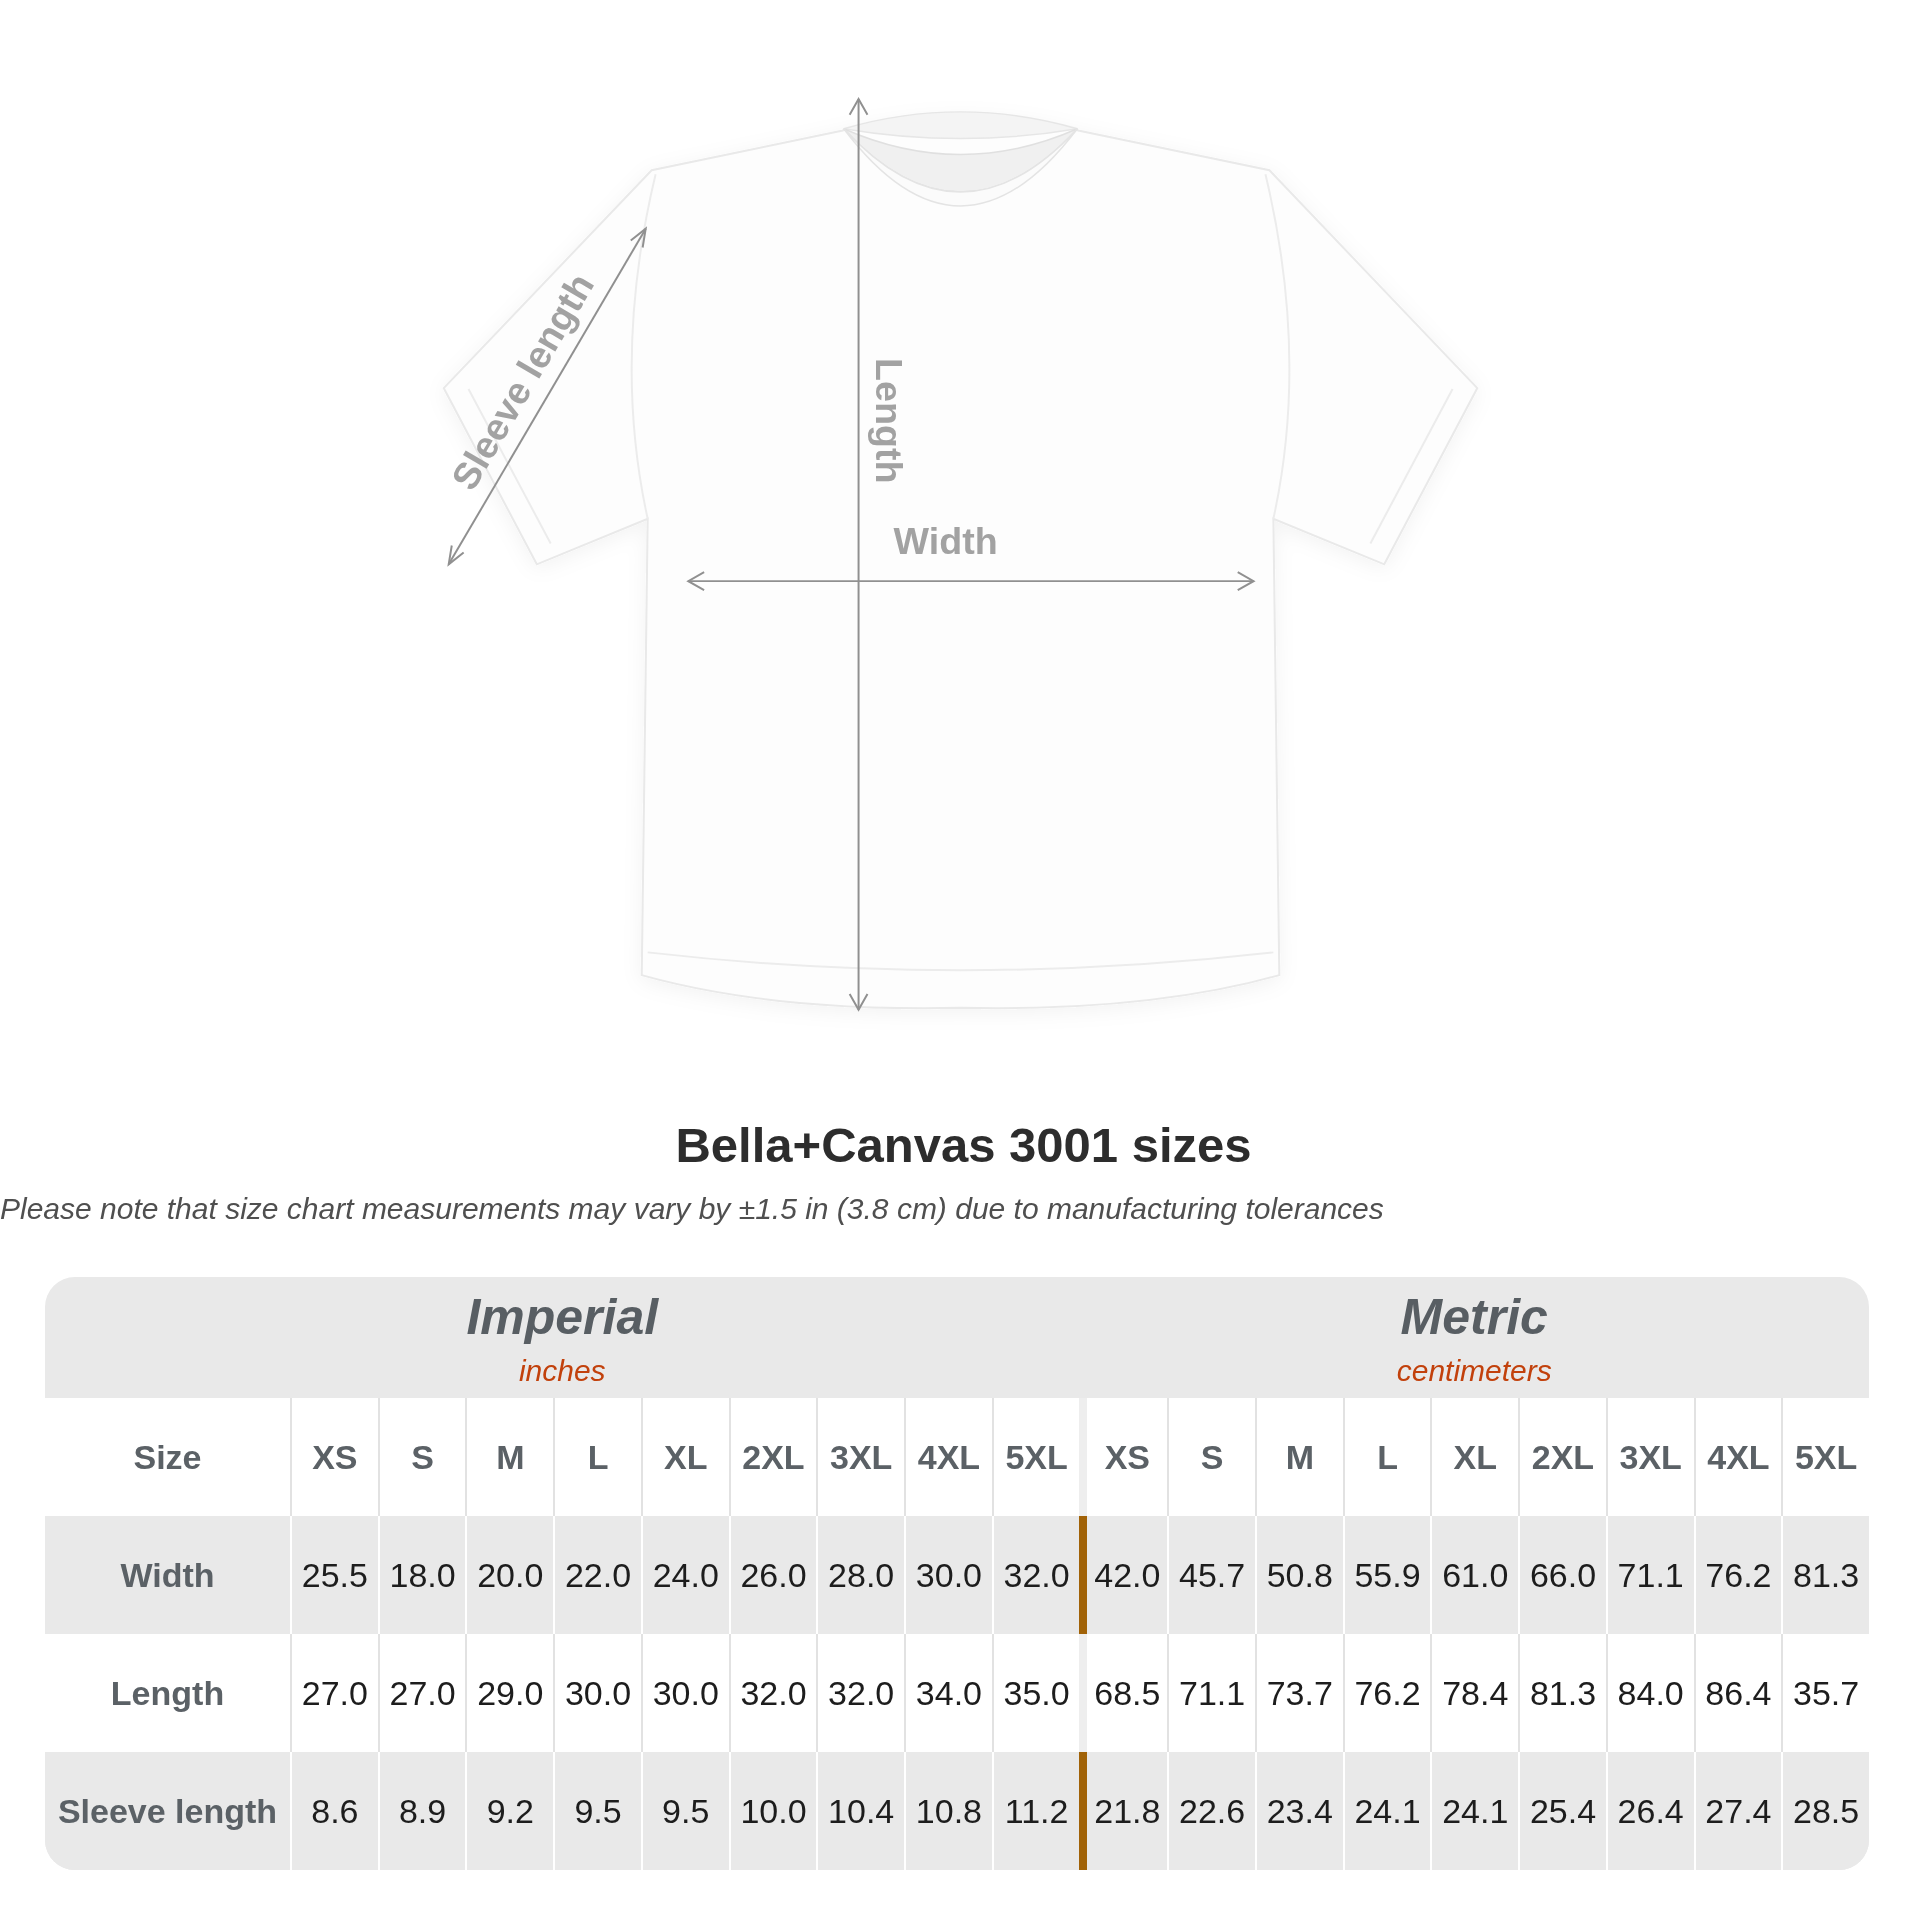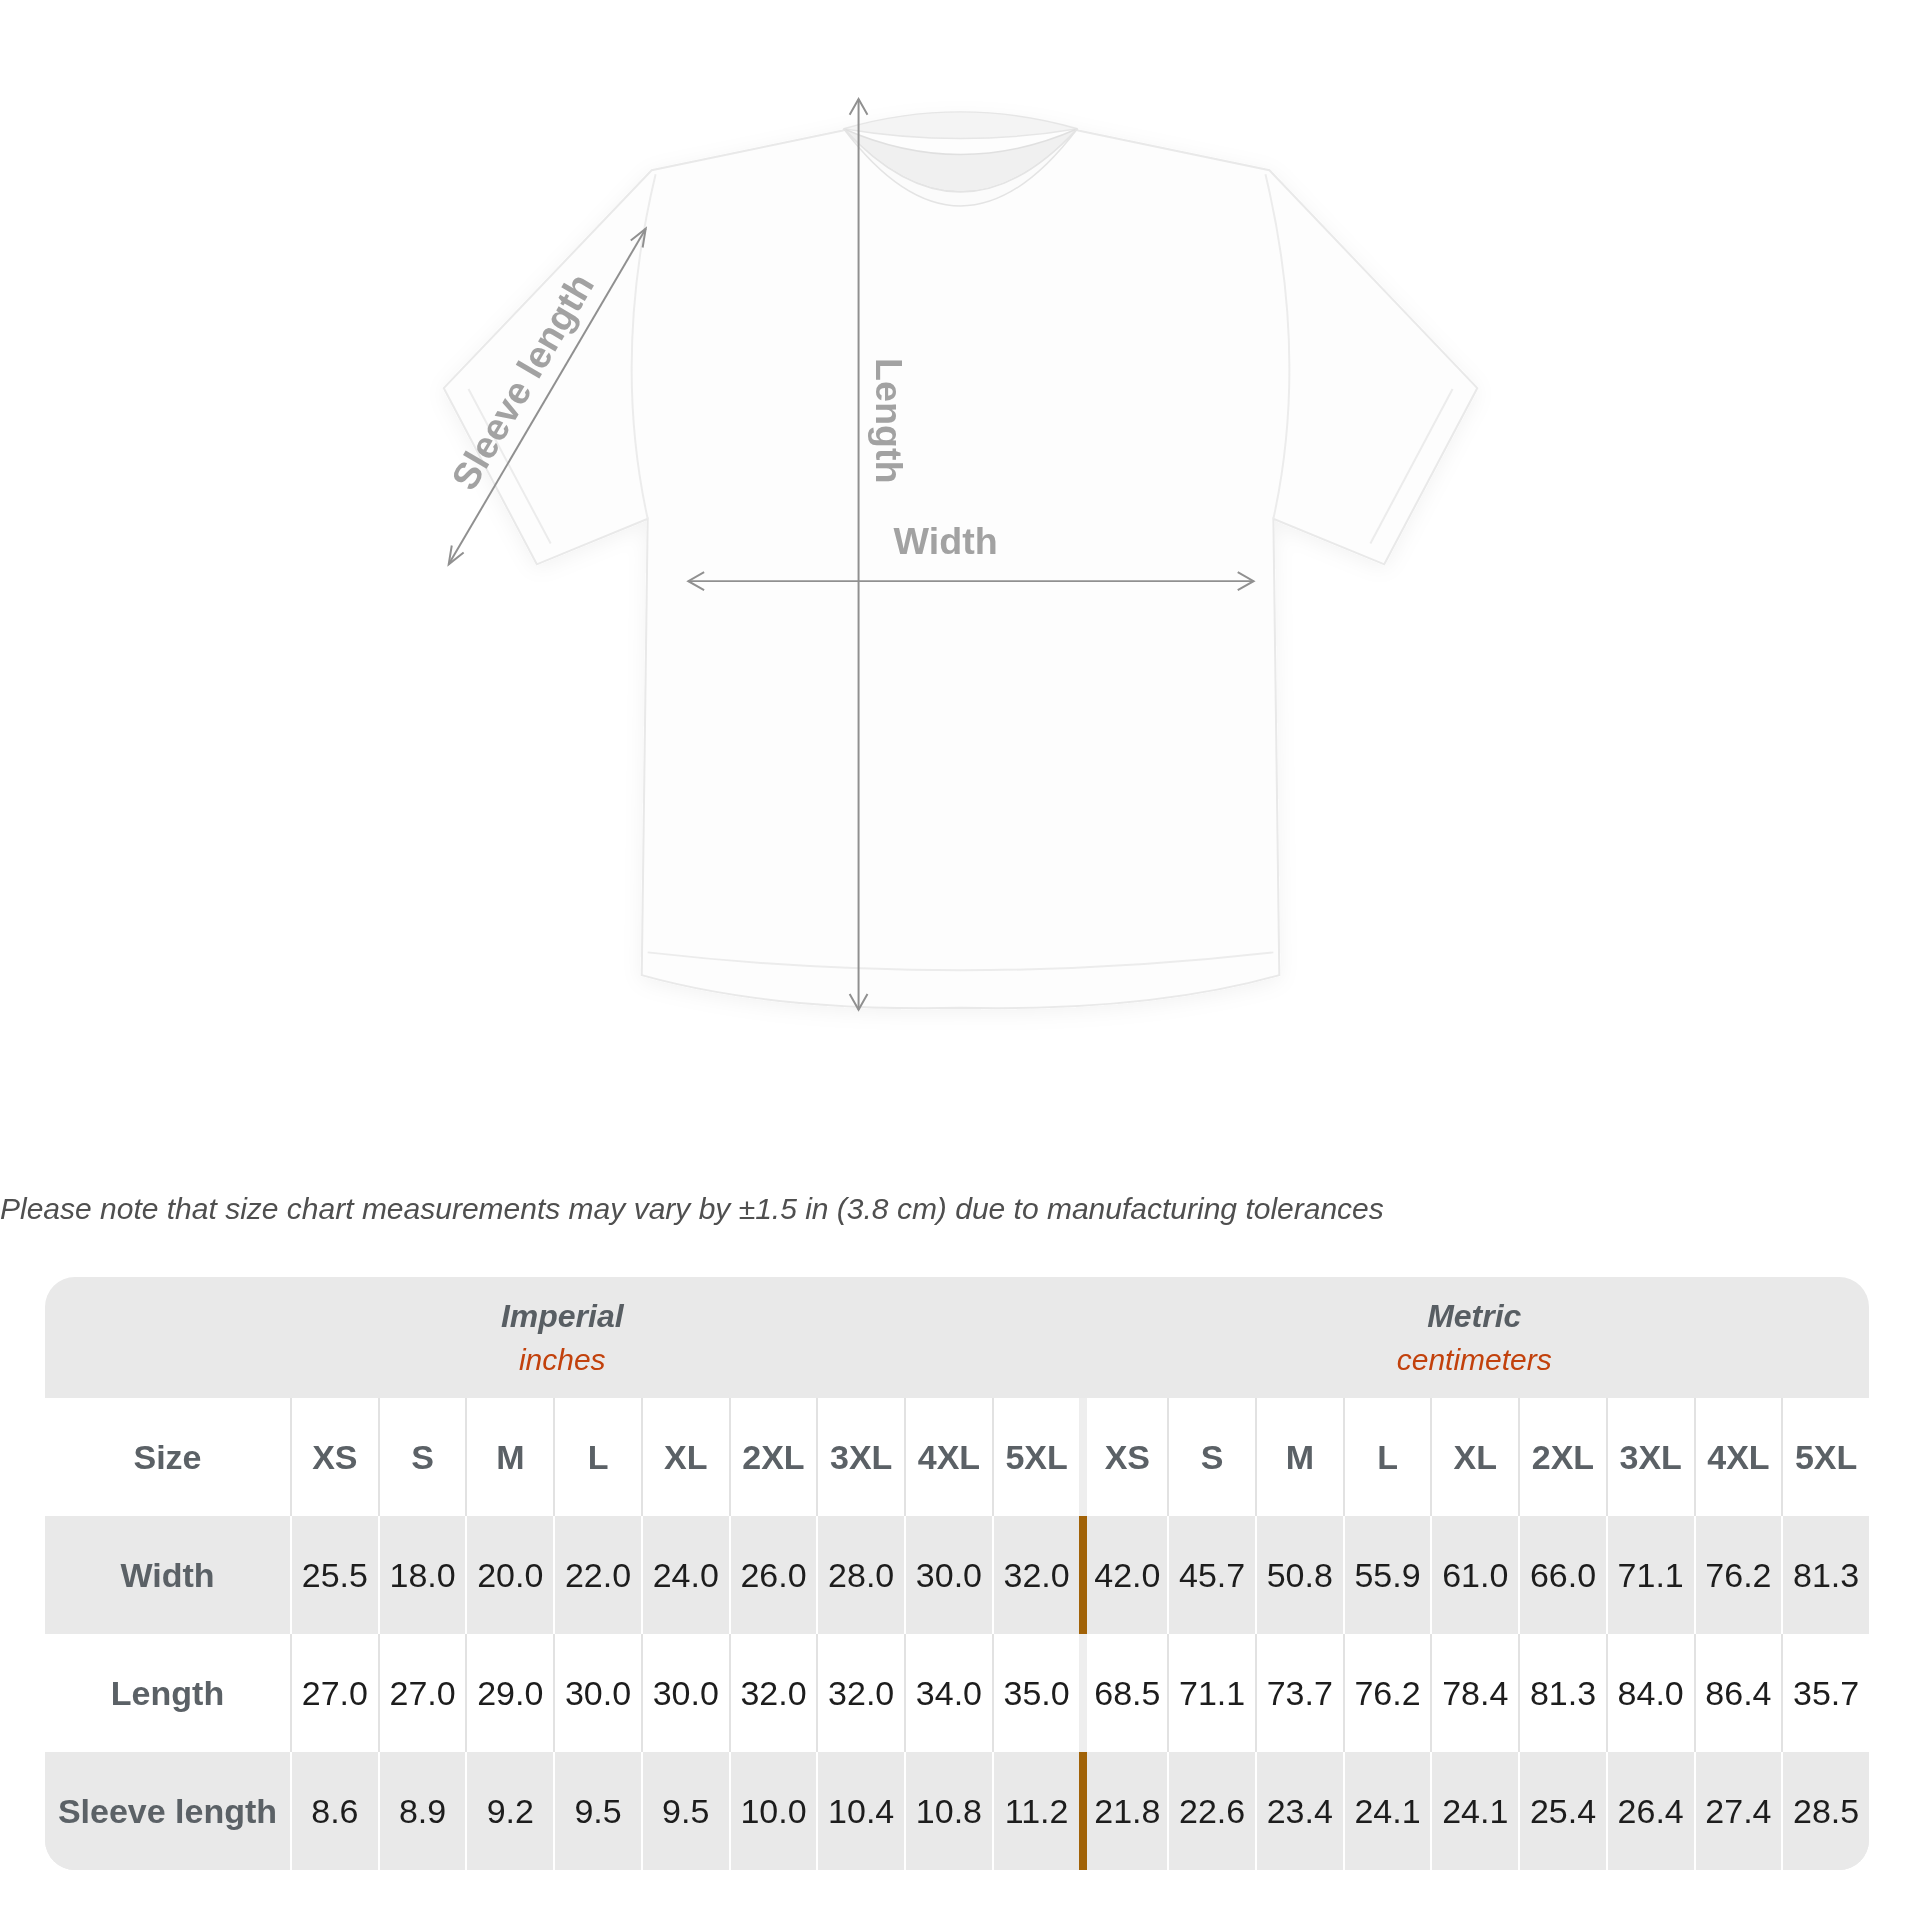--- a/index.html
+++ b/index.html
@@ -12,21 +12,21 @@
   .chart-title{position:absolute;top:1117px;left:0;width:100%;text-align:center;
                font-size:49px;font-weight:bold;color:#2d2d2d;}
   .chart-subtitle{position:absolute;top:1192px;left:0;width:100%;
                   font-size:30px;font-style:italic;color:#4f4f4f;}
   .size-table{position:absolute;left:45px;top:1277px;width:1824px;background:#e9e9e9;
               border-radius:30px;overflow:hidden;}
   .band{display:grid;grid-template-columns:245px repeat(18,1fr);height:121px;}
   .sec{display:flex;flex-direction:column;align-items:center;justify-content:center;gap:8px;}
   .sec-imperial{grid-column:1/11;}
   .sec-metric{grid-column:11/20;}
-  .sec-name{font-size:32px;font-weight:bold;font-style:italic;color:#585e63;}
+  .sec-name{font-size:50px;font-weight:bold;font-style:italic;color:#585e63;}
   .sec-unit{font-size:30px;font-style:italic;color:#c2410c;}
   .trow{display:grid;grid-template-columns:245px repeat(18,1fr);height:118px;}
   .trow.white{background:#ffffff;}
   .trow.gray{background:#e9e9e9;}
   .cell{display:flex;align-items:center;justify-content:center;text-align:center;
         font-size:34px;color:#1d1d1d;height:100%;}
   .cell.bold{font-weight:bold;color:#5b6166;text-align:right;}
   .trow.white .cell:not(:first-child){border-left:2px solid #e2e2e2;}
   .trow.gray  .cell:not(:first-child){border-left:2px solid #ffffff;}
   .trow.white .cell.sec-start{border-left:8px solid #eeeeee;}
@@ -74,20 +74,21 @@
     </g>
 
     <g>
       <path class="dim-line" d="M 453 570 L 652 231"></path>
       <path class="dim-line" d="M 648.9 250 L 652 231 L 636.9 243"></path>
       <path class="dim-line" d="M 468.1 558 L 453 570 L 456.1 551"></path>
       <text class="dim-label" x="539" y="392" text-anchor="middle" transform="rotate(-59.6 539 392)">Sleeve length</text>
     </g>
   </svg>
 
+  <div class="chart-title">Bella+Canvas 3001 sizes</div>
   <div class="chart-subtitle">Please note that size chart measurements may vary by ±1.5 in (3.8 cm) due to manufacturing tolerances</div>
 
   <div class="size-table" id="size-table">
       <div class="band">
         <div class="sec sec-imperial">
           <div class="sec-name">Imperial</div>
           <div class="sec-unit">inches</div>
         </div>
         <div class="sec sec-metric">
           <div class="sec-name">Metric</div>

